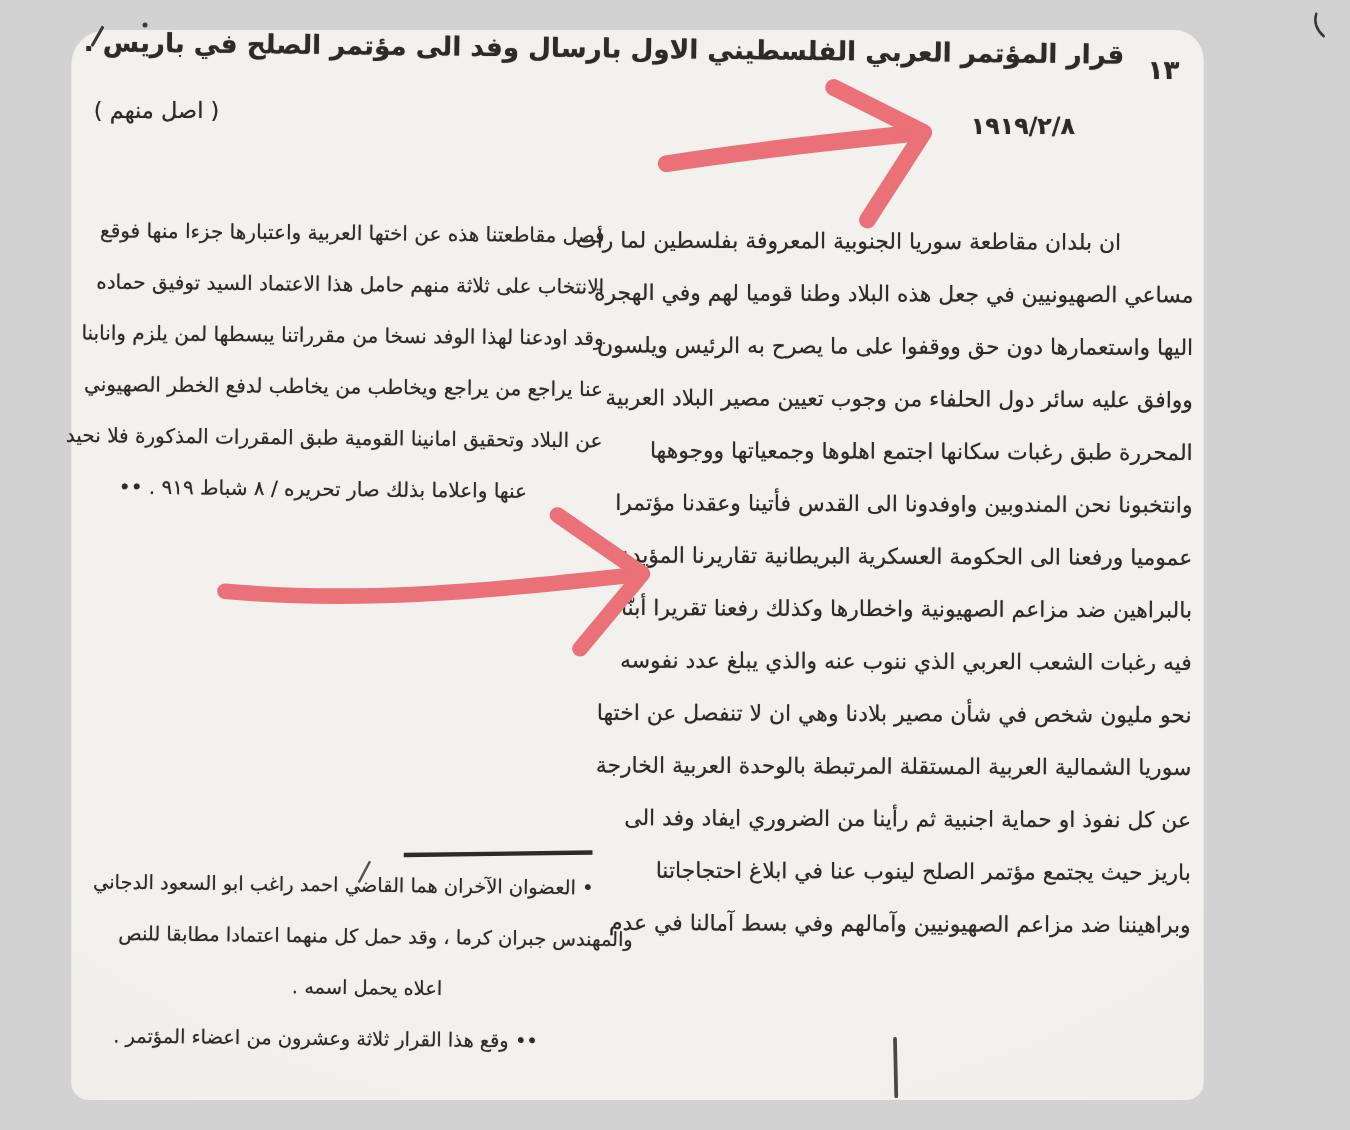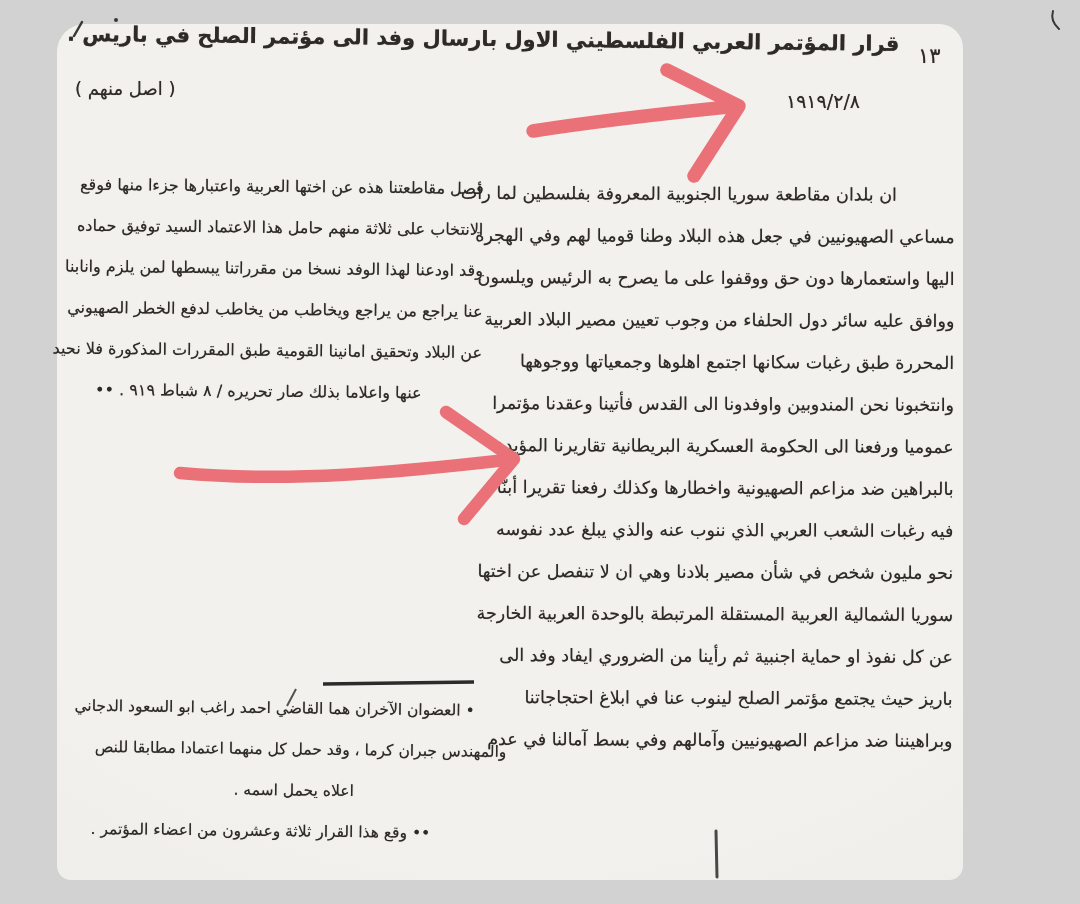--- a/index.html
+++ b/index.html
@@ -13,34 +13,34 @@
     background:#d2d2d2;
   }
   .page{
     position:absolute;left:57px;top:24px;width:906px;height:856px;
     background:radial-gradient(120% 100% at 50% 40%, #f2f1ee 55%, #eceae6 100%);
     border-radius:28px 24px 14px 14px;
   }
   .ink{color:#2d2a27;text-shadow:0 0 0.7px rgba(45,42,39,0.6);}
   .pagenum{
     position:absolute;left:861px;top:20px;
-    font-size:21px;font-weight:normal;direction:rtl;
+    font-size:21px;font-weight:bold;direction:rtl;
   }
   .title{
     position:absolute;right:64px;top:8px;
     font-size:21px;font-weight:bold;direction:rtl;white-space:nowrap;
     transform:rotate(0.7deg);transform-origin:right center;
   }
   .subtitle{
     position:absolute;left:18px;top:54px;
     font-size:18px;direction:rtl;white-space:nowrap;
   }
   .date{
     position:absolute;right:103px;top:66px;
-    font-size:19px;font-weight:normal;letter-spacing:1px;direction:ltr;white-space:nowrap;
+    font-size:19px;font-weight:bold;letter-spacing:1px;direction:ltr;white-space:nowrap;
   }
   .col-right{
     position:absolute;right:8px;top:150px;width:445px;
     direction:rtl;text-align:right;font-size:17.5px;
     transform:rotate(0.25deg);transform-origin:right top;
   }
   .col-right .line{line-height:42px;height:42px;white-space:nowrap;}
   .col-right .line.indent-first{padding-right:58px;}
   .col-left{
     position:absolute;left:3px;top:144px;width:424px;

